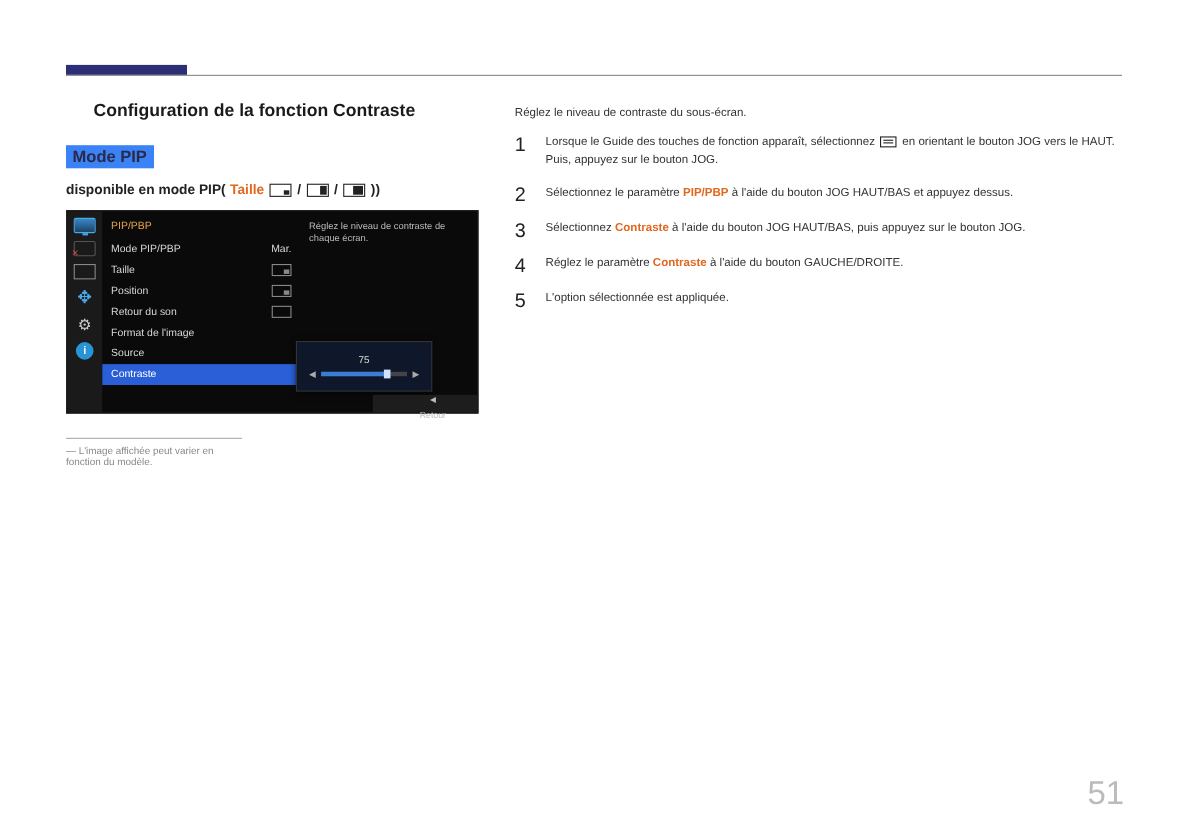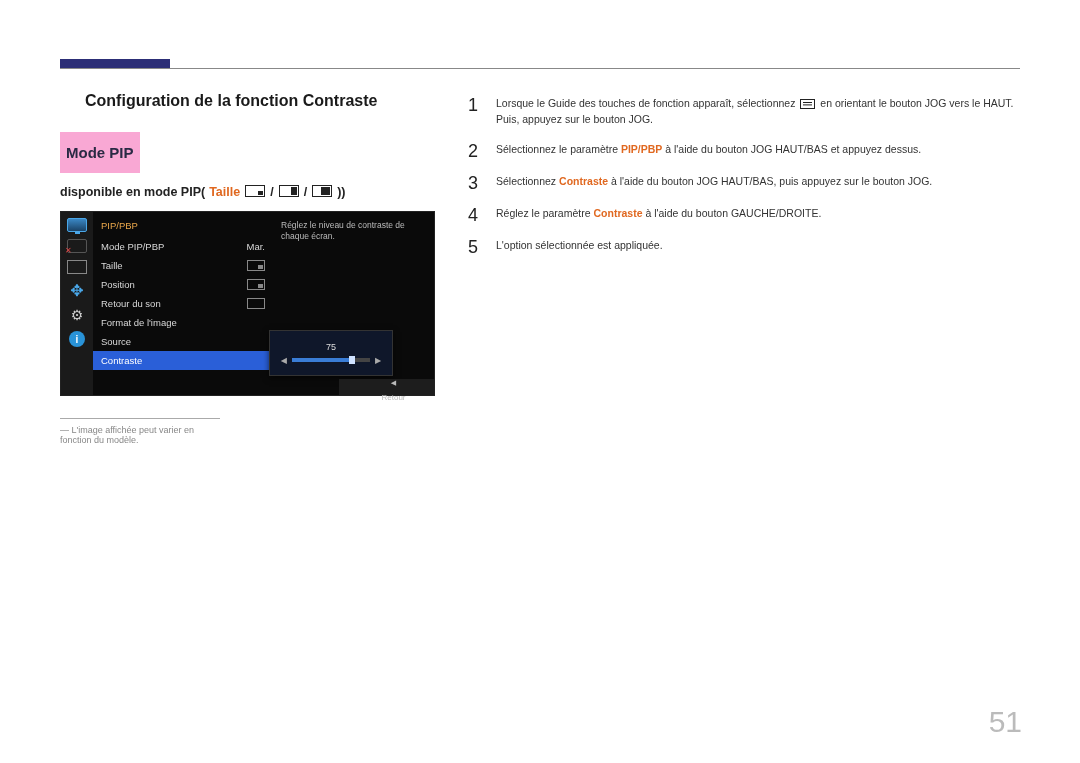--- a/index.html
+++ b/index.html
@@ -42,33 +42,33 @@
   }
   h1.title {
     font-size: 16px;
     font-weight: bold;
     margin-bottom: 22px;
     color: #1a1a1a;
     margin-left: 25px;
   }
   .mode-pip {
     display: inline-block;
-    background: #f9a8d4;
-    padding: 12px 6px;
+    background: #3b82f6;
+    padding: 2px 6px;
     font-size: 15px;
     font-weight: bold;
     color: #2a2a44;
     margin-bottom: 12px;
   }
   .avail-line {
     font-size: 12.5px;
     font-weight: bold;
     margin-bottom: 12px;
     display: flex;
-    align-items: flex-start;
+    align-items: flex-end;
     gap: 4px;
   }
   .avail-line .taille { color: #e06820; }
   .pip-rect {
     display: inline-block;
     width: 20px;
     height: 12px;
     border: 1.5px solid #222;
     position: relative;
     vertical-align: middle;
@@ -357,20 +357,21 @@
         <span>Retour</span>
       </div>
     </div>
 
     <div class="foot-rule">
       <div class="footnote">― L'image affichée peut varier en fonction du modèle.</div>
     </div>
   </div>
 
   <div class="right-col">
+    <div class="intro">Réglez le niveau de contraste du sous-écran.</div>
 
     <div class="steps">
       <div class="step">
         <div class="step-num">1</div>
         <div class="step-text">
           <span>Lorsque le Guide des touches de fonction apparaît, sélectionnez </span><span class="glyph-menu"></span><span> en orientant le bouton JOG vers le HAUT. Puis, appuyez sur le bouton JOG.</span>
         </div>
       </div>
       <div class="step">
         <div class="step-num">2</div>

